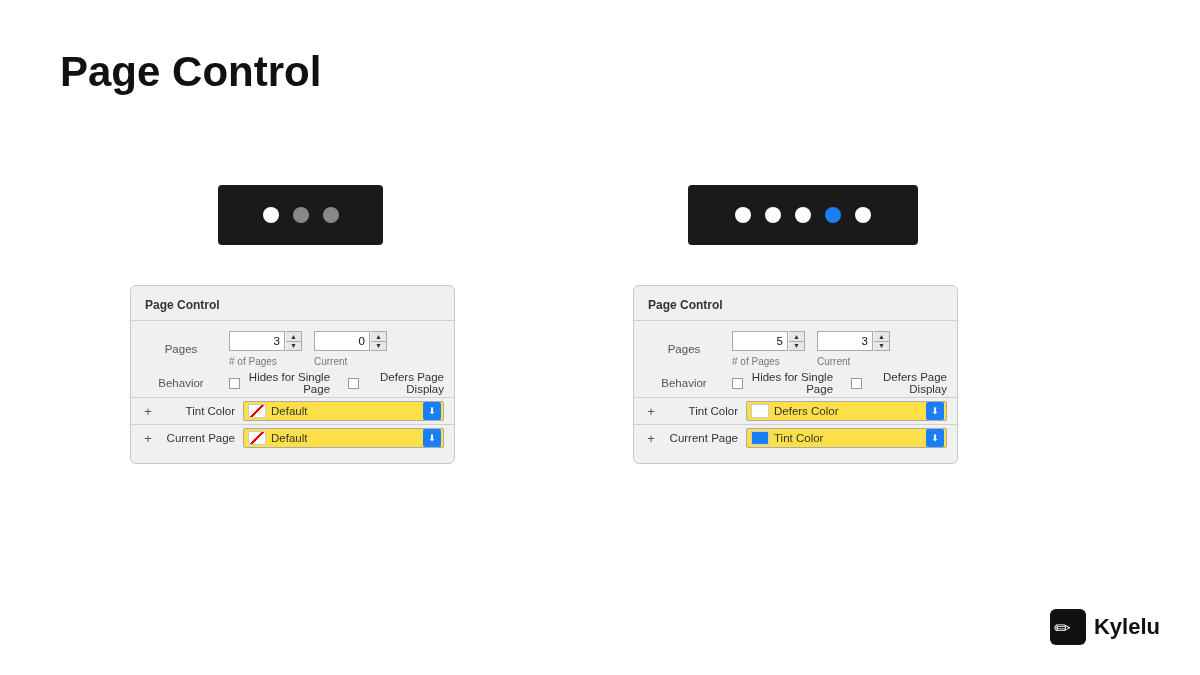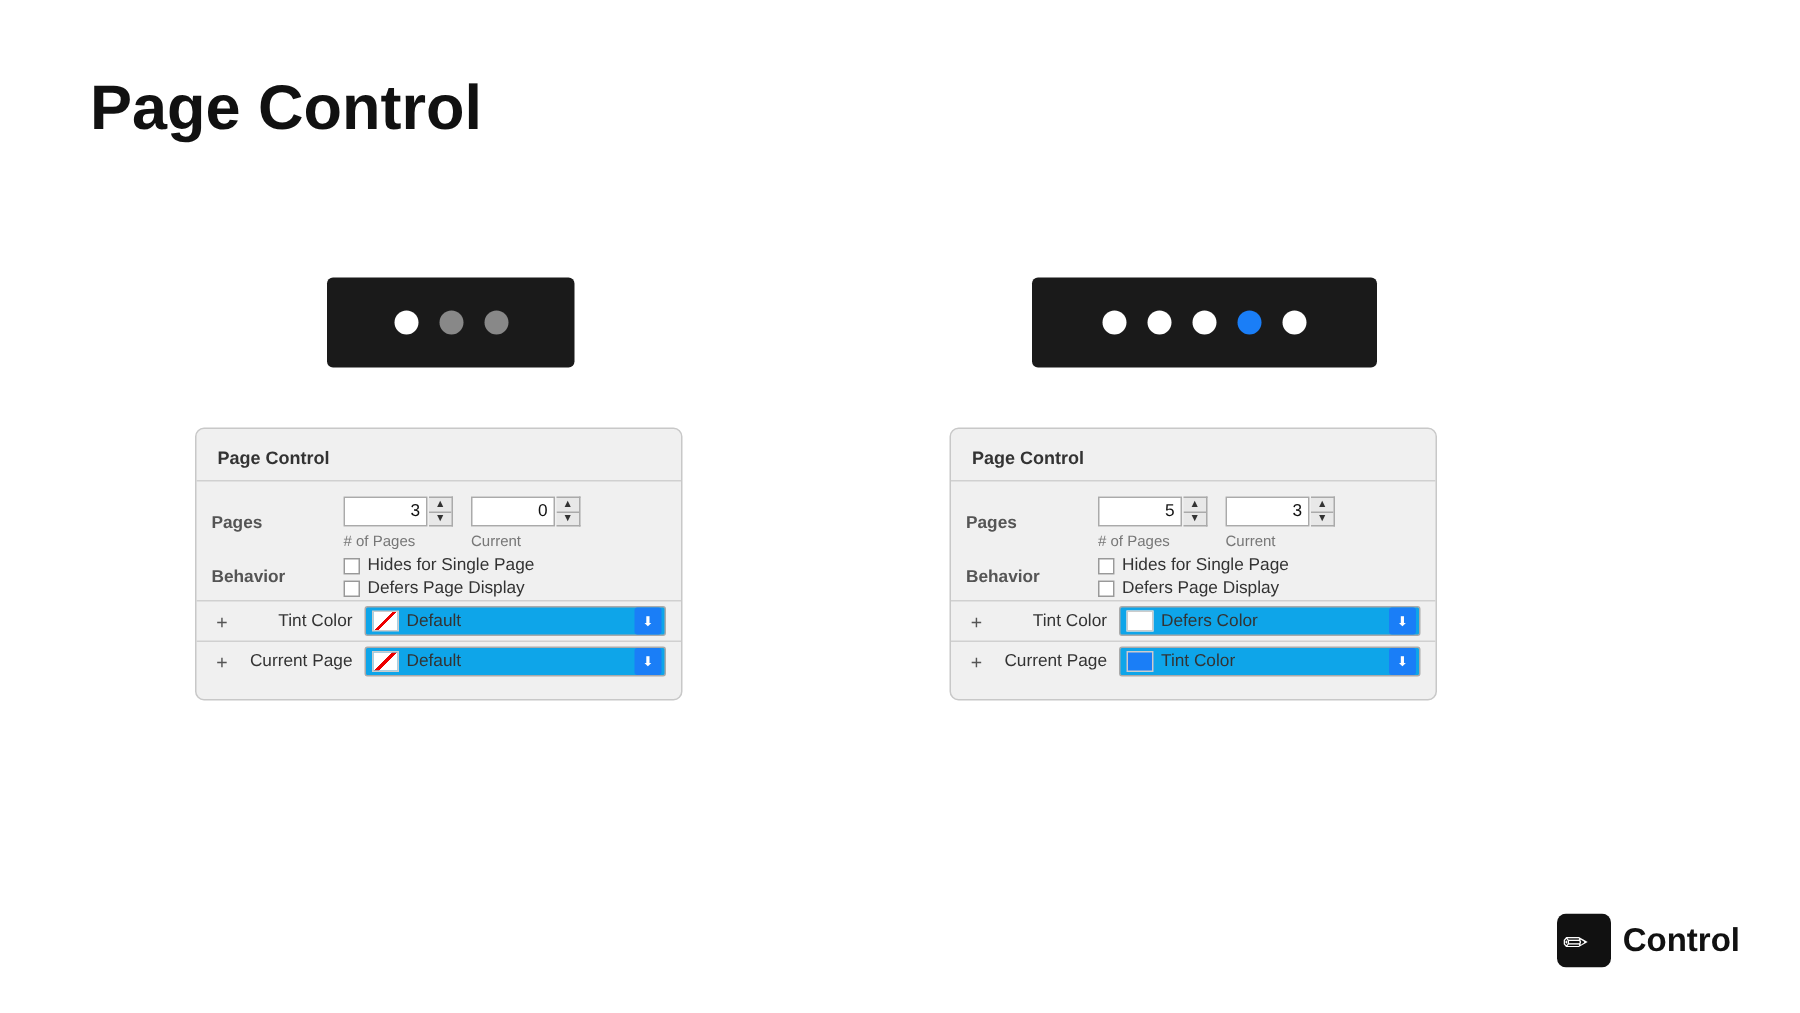--- a/index.html
+++ b/index.html
@@ -82,27 +82,26 @@
     .panel-row {
       display: flex;
       align-items: center;
       padding: 2px 10px;
       font-size: 11.5px;
       color: #333;
       min-height: 22px;
     }
 
     .row-label {
-      text-align: left;
+      text-align: center;
       width: 80px;
       margin-right: 8px;
       color: #555;
       font-size: 11.5px;
       flex-shrink: 0;
-      font-weight: bold;
     }
 
     .row-inputs {
       display: flex;
       align-items: center;
       gap: 4px;
       flex: 1;
     }
 
     .number-field {
@@ -177,22 +176,22 @@
       width: 11px;
       height: 11px;
       border: 1px solid #999;
       background: #fff;
       display: inline-block;
       flex-shrink: 0;
     }
 
     .behavior-col {
       display: flex;
-      flex-direction: column;
-      gap: 3px;
+      flex-direction: row;
+      gap: 18px;
       text-align: right;
     }
 
     
     .color-row {
       display: flex;
       align-items: center;
       padding: 3px 10px;
       border-top: 1px solid #d0d0d0;
       font-size: 11.5px;
@@ -215,21 +214,21 @@
       text-align: right;
       flex-shrink: 0;
       margin-right: 4px;
     }
 
     .color-dropdown {
       flex: 1;
       height: 20px;
       display: flex;
       align-items: center;
-      background: #0ea5e9;
+      background: #fde047;
       border: 1px solid #aaa;
       border-radius: 2px;
       font-size: 11.5px;
       padding: 0 4px;
       gap: 5px;
       position: relative;
     }
 
     .color-swatch {
       width: 18px;
@@ -441,14 +440,14 @@
       <div class="dropdown-arrow">⬇</div>
     </div>
   </div>
 </div>
 
 <div class="kylelu-logo">
   <svg class="kylelu-icon" viewBox="0 0 36 36" fill="none" xmlns="http://www.w3.org/2000/svg">
     <rect width="36" height="36" rx="6" fill="#111"></rect>
     <text x="4" y="26" font-size="20" fill="white" font-family="Arial">✏</text>
   </svg>
-  <span class="kylelu-text">Control</span>
+  <span class="kylelu-text">Kylelu</span>
 </div>
 
 </body></html>

